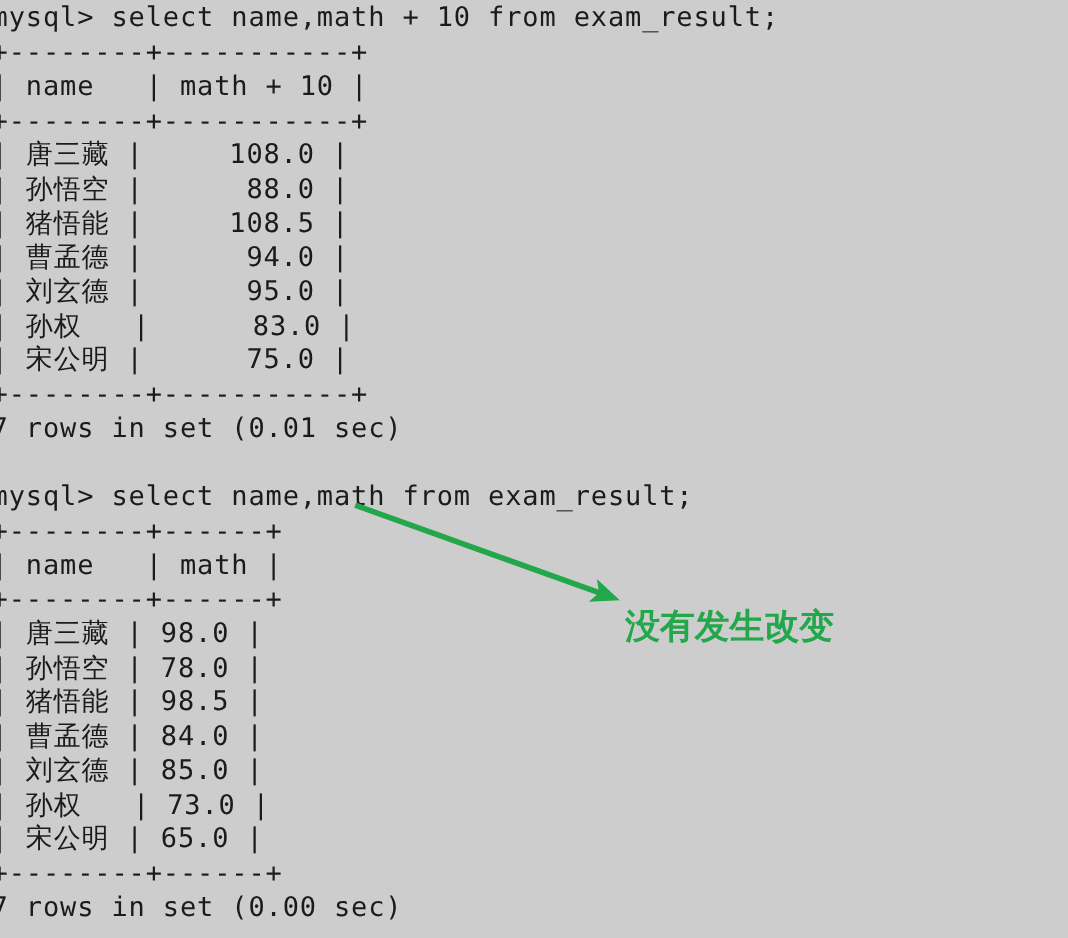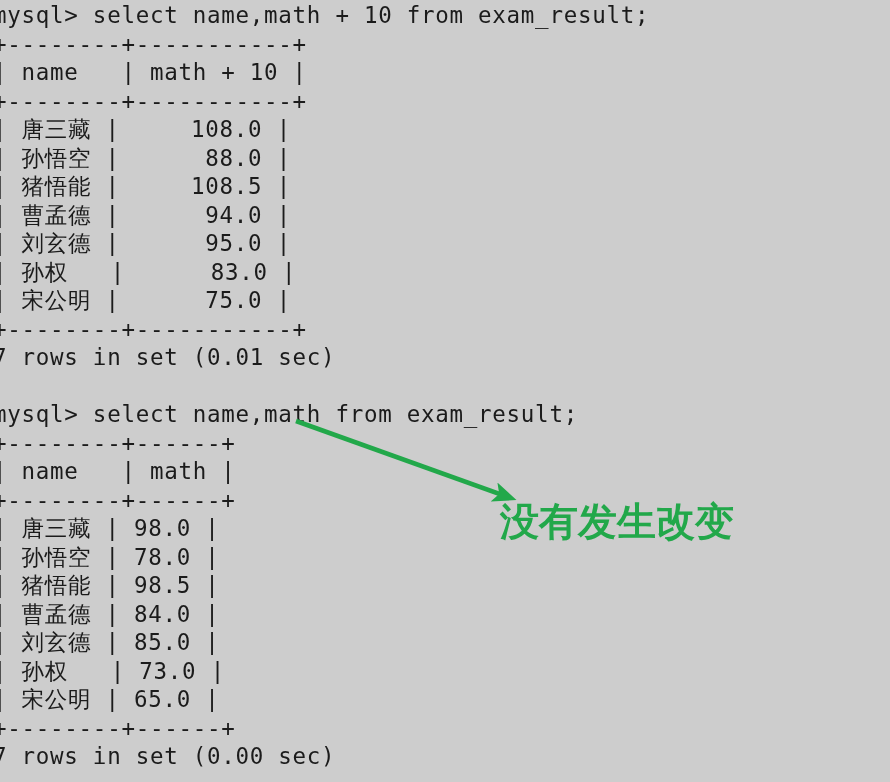--- a/index.html
+++ b/index.html
@@ -44,24 +44,24 @@
     position: absolute;
     left: 0;
     top: 0;
     width: 890px;
     height: 782px;
     pointer-events: none;
   }
 
   .annotation-text {
     position: absolute;
-    left: 500px;
+    left: 521px;
     top: 505px;
     font-family: "DejaVu Sans", "Liberation Sans", sans-serif;
-    font-size: 39px;
+    font-size: 29px;
     font-weight: bold;
     line-height: 34px;
     letter-spacing: 0px;
     white-space: pre;
   }
 </style>
 </head>
 <body style="background: rgb(205, 205, 205);">
 
 <div id="terminal" style="background: rgb(205, 205, 205);">

